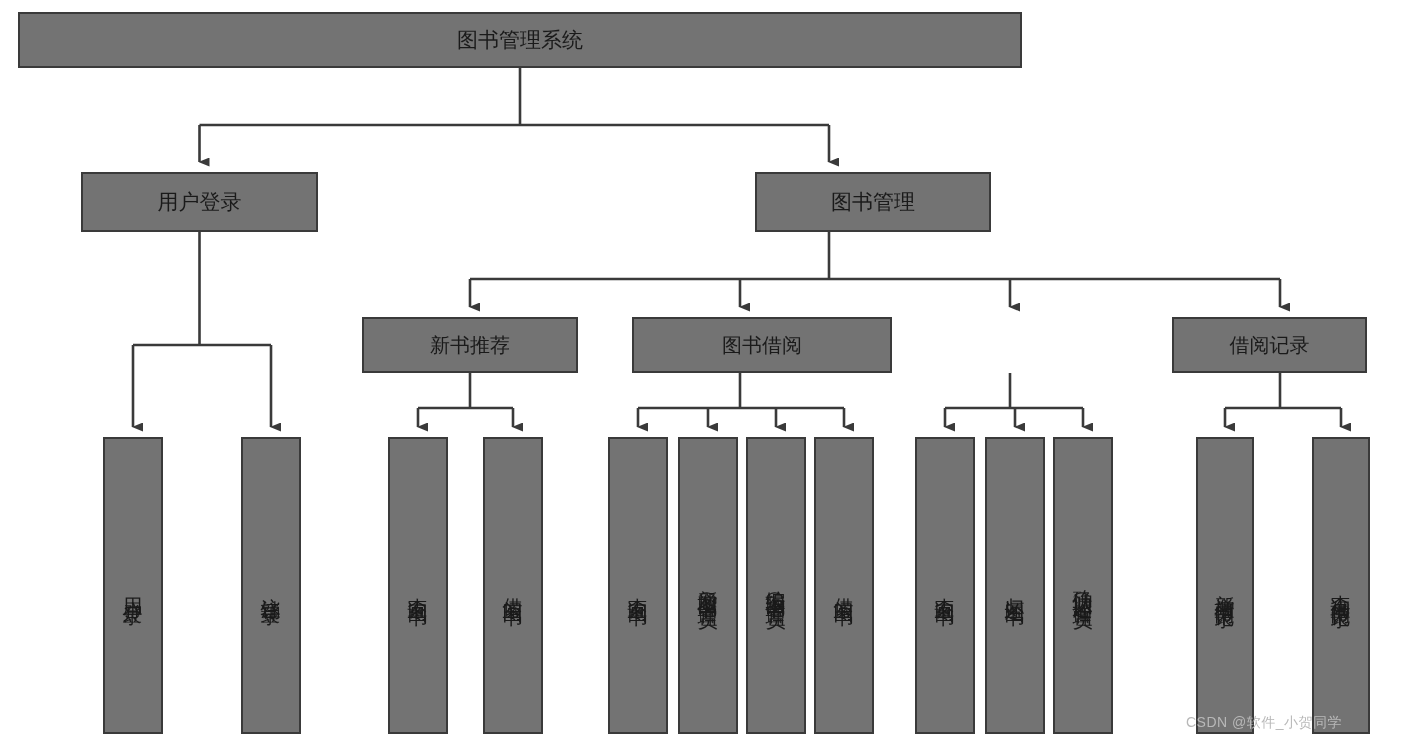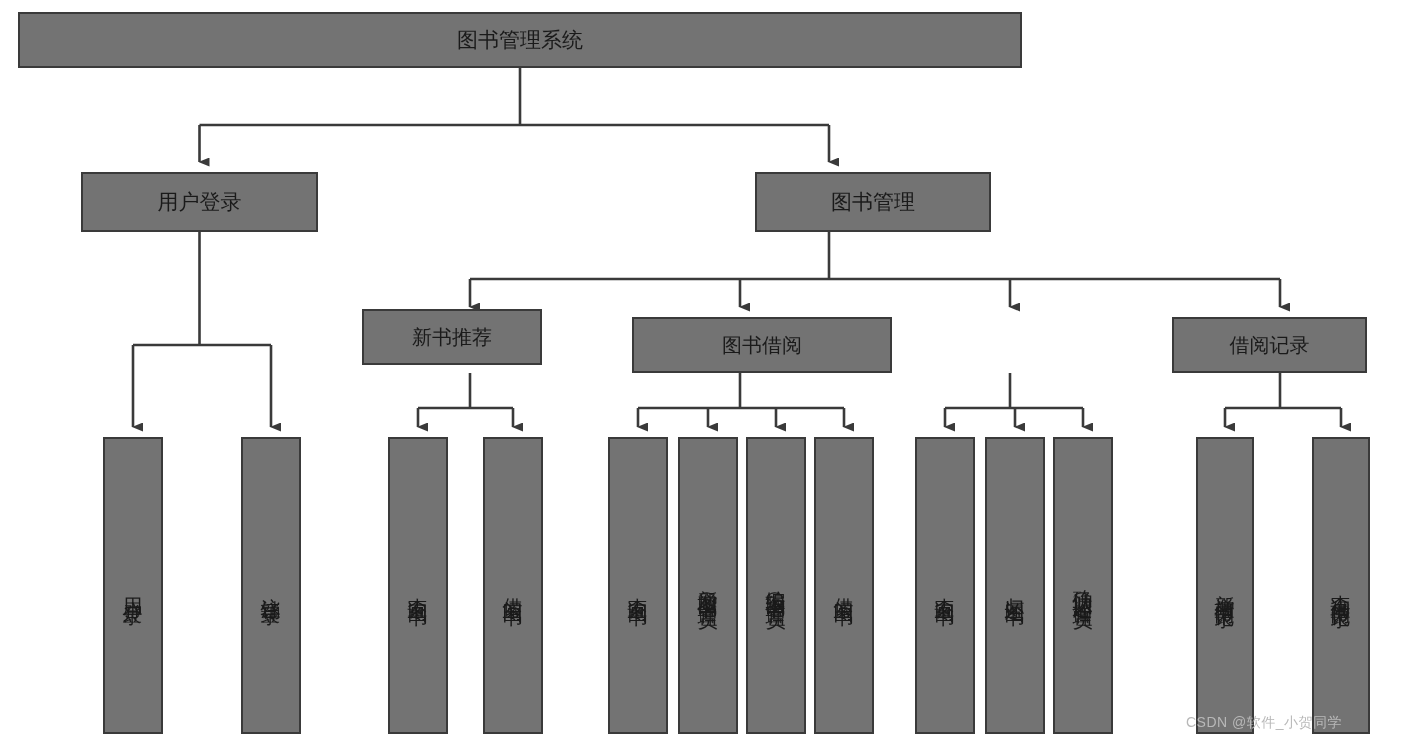--- a/index.html
+++ b/index.html
@@ -127,21 +127,21 @@
   </div>
 
   <div class="node tier1" id="node-user-login" style="left: 81px; top: 172px; width: 237px; height: 60px;">
     <span class="node-label">用户登录</span>
   </div>
 
   <div class="node tier1" id="node-book-management" style="left: 711px; top: 172px; width: 236px; height: 60px; margin-left: 44px;">
     <span class="node-label">图书管理</span>
   </div>
 
-  <div class="node tier2" id="node-new-book-recommend" style="left: 362px; top: 309px; width: 180px; height: 56px;">
+  <div class="node tier2" id="node-new-book-recommend" style="left: 362px; top: 317px; width: 216px; height: 56px;">
     <span class="node-label">新书推荐</span>
   </div>
 
   <div class="node tier2" id="node-book-borrow" style="left: 632px; top: 317px; width: 260px; height: 56px;">
     <span class="node-label">图书借阅</span>
   </div>
 
 
   <div class="node tier2" id="node-borrow-record" style="left: 1172px; top: 317px; width: 195px; height: 56px;">
     <span class="node-label">借阅记录</span>

